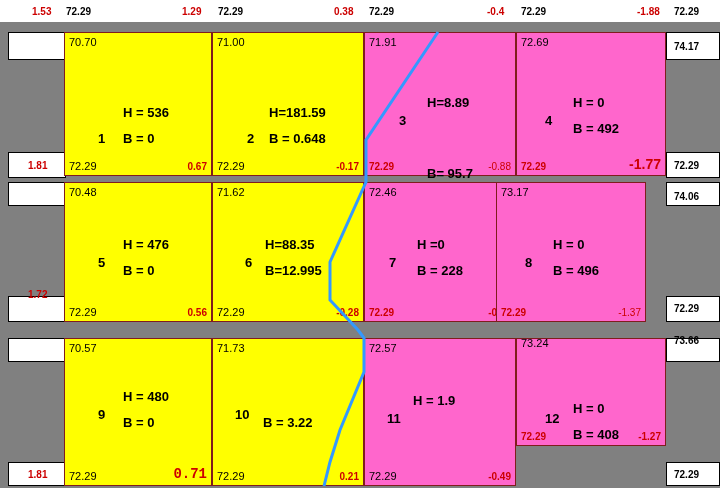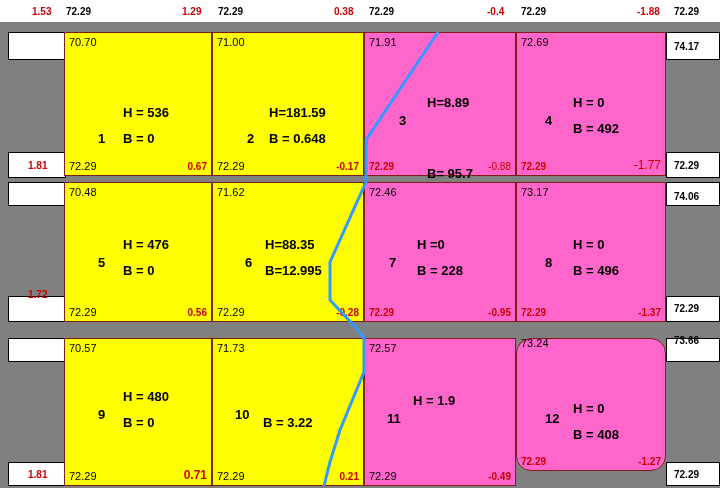--- a/index.html
+++ b/index.html
@@ -124,21 +124,21 @@
     <div class="corner-tl" style="top:auto;bottom:3px;color:#CC0000;font-weight:bold;font-size:10px;">72.29</div>
     <div class="corner-tr" style="top:auto;bottom:3px;color:#CC0000;font-weight:normal;font-size:10px;">-0.88</div>
   </div>
 
   <div class="cell pink" style="left:516px;top:32px;width:150px;height:144px;">
     <div class="corner-tl">72.69</div>
     <div class="cell-num" style="left:28px;top:80px;">4</div>
     <div class="cell-hb" style="left:56px;top:58px;">H = 0</div>
     <div class="cell-hb" style="left:56px;top:84px;">B = 492</div>
     <div class="corner-tl" style="top:auto;bottom:3px;color:#CC0000;font-weight:bold;font-size:10px;">72.29</div>
-    <div class="corner-tr" style="top:auto;bottom:3px;color:#CC0000;font-weight:normal;font-size:12px;">-1.77</div>
+    <div class="corner-tr" style="top:auto;bottom:3px;color:#CC0000;font-weight:bold;font-size:14px;">-1.77</div>
   </div>
 
   <div class="cell yellow" style="left:64px;top:182px;width:148px;height:140px;">
     <div class="corner-tl">70.48</div>
     <div class="cell-num" style="left:33px;top:72px;">5</div>
     <div class="cell-hb" style="left:58px;top:50px;">H = 476</div>
     <div class="cell-hb" style="left:58px;top:76px;">B = 0</div>
     <div class="corner-tl" style="top:auto;bottom:3px;">72.29</div>
     <div class="corner-tr" style="top:auto;bottom:3px;color:#CC0000;font-weight:bold;font-size:10px;">0.56</div>
   </div>
@@ -154,55 +154,55 @@
 
   <div class="cell pink" style="left:364px;top:182px;width:152px;height:140px;">
     <div class="corner-tl">72.46</div>
     <div class="cell-num" style="left:24px;top:72px;">7</div>
     <div class="cell-hb" style="left:52px;top:50px;">H =0</div>
     <div class="cell-hb" style="left:52px;top:76px;">B = 228</div>
     <div class="corner-tl" style="top:auto;bottom:3px;color:#CC0000;font-weight:bold;font-size:10px;">72.29</div>
     <div class="corner-tr" style="top:auto;bottom:3px;color:#CC0000;font-weight:bold;font-size:10px;">-0.95</div>
   </div>
 
-  <div class="cell pink" style="left:516px;top:182px;width:150px;height:140px;">
+  <div class="cell pink" style="left:496px;top:182px;width:150px;height:140px;">
     <div class="corner-tl">73.17</div>
     <div class="cell-num" style="left:28px;top:72px;">8</div>
     <div class="cell-hb" style="left:56px;top:50px;">H = 0</div>
     <div class="cell-hb" style="left:56px;top:76px;">B = 496</div>
     <div class="corner-tl" style="top:auto;bottom:3px;color:#CC0000;font-weight:bold;font-size:10px;">72.29</div>
-    <div class="corner-tr" style="top:auto;bottom:3px;color:#CC0000;font-weight:bold;font-size:10px;">-1.37</div>
+    <div class="corner-tr" style="top:auto;bottom:3px;color:#CC0000;font-weight:normal;font-size:10px;">-1.37</div>
   </div>
 
   <div class="cell yellow" style="left:64px;top:338px;width:148px;height:148px;">
     <div class="corner-tl">70.57</div>
     <div class="cell-num" style="left:33px;top:68px;">9</div>
     <div class="cell-hb" style="left:58px;top:46px;">H = 480</div>
     <div class="cell-hb" style="left:58px;top:72px;">B = 0</div>
     <div class="corner-tl" style="top:auto;bottom:3px;">72.29</div>
-    <div class="corner-tr" style="top:auto;bottom:3px;color:#CC0000;font-weight:bold;font-size:12px;">0.71</div>
+    <div class="corner-tr" style="top:auto;bottom:3px;color:#CC0000;font-weight:bold;font-size:14px;font-family:Liberation Mono, monospace;">0.71</div>
   </div>
 
   <div class="cell yellow" style="left:212px;top:338px;width:152px;height:148px;">
     <div class="corner-tl">71.73</div>
     <div class="cell-num" style="left:22px;top:68px;">10</div>
     <div class="cell-hb" style="left:50px;top:72px;">B = 3.22</div>
     <div class="corner-tl" style="top:auto;bottom:3px;">72.29</div>
     <div class="corner-tr" style="top:auto;bottom:3px;color:#CC0000;font-weight:bold;font-size:10px;">0.21</div>
   </div>
 
   <div class="cell pink" style="left:364px;top:338px;width:152px;height:148px;">
     <div class="corner-tl">72.57</div>
     <div class="cell-num" style="left:22px;top:72px;">11</div>
     <div class="cell-hb" style="left:48px;top:50px;">H = 1.9</div>
     <div class="corner-tl" style="top:auto;bottom:3px;color:#000;font-weight:normal;font-size:11px;">72.29</div>
     <div class="corner-tr" style="top:auto;bottom:3px;color:#CC0000;font-weight:bold;font-size:10px;">-0.49</div>
   </div>
 
-  <div class="cell pink" style="left:516px;top:338px;width:150px;height:133px;border-radius:15px;">
+  <div class="cell pink" style="left:516px;top:338px;width:150px;height:108px;">
     <div class="corner-tl" style="top:-2px;">73.24</div>
     <div class="cell-num" style="left:28px;top:72px;">12</div>
     <div class="cell-hb" style="left:56px;top:58px;">H = 0</div>
     <div class="cell-hb" style="left:56px;top:84px;">B = 408</div>
     <div class="corner-tl" style="top:auto;bottom:3px;color:#CC0000;font-weight:bold;font-size:10px;">72.29</div>
     <div class="corner-tr" style="top:auto;bottom:3px;color:#CC0000;font-weight:bold;font-size:10px;">-1.27</div>
   </div>
 
   <svg class="diag-svg" viewBox="0 0 720 488">
     <polyline points="438,32 366,140 366,182 330,262 330,300 358,330 364,338 364,372 340,430 330,462 324,486" fill="none" stroke="#3399FF" stroke-width="3"></polyline>

